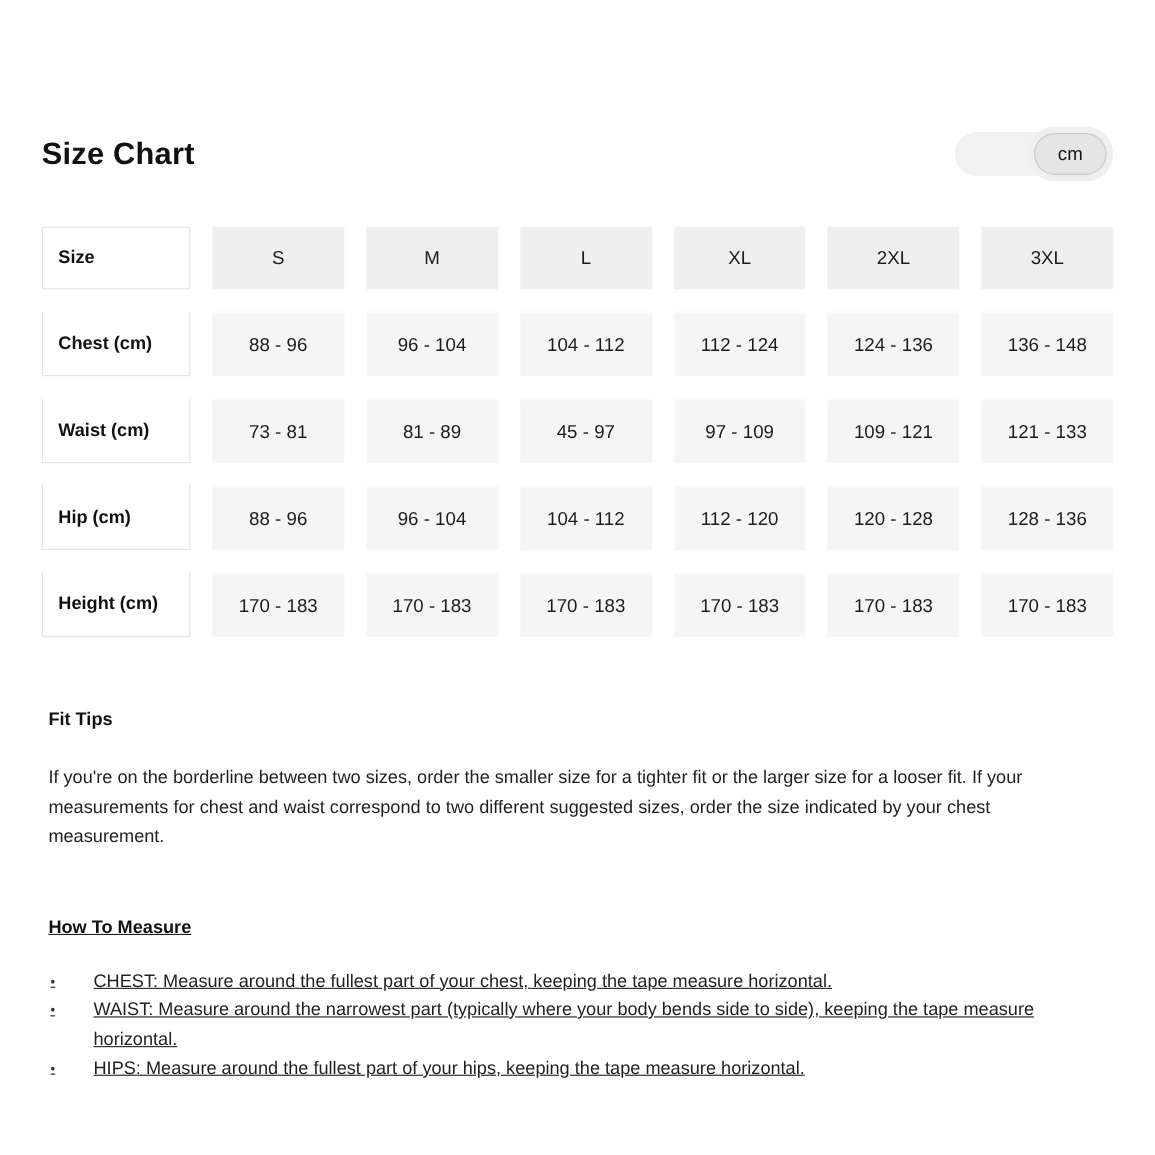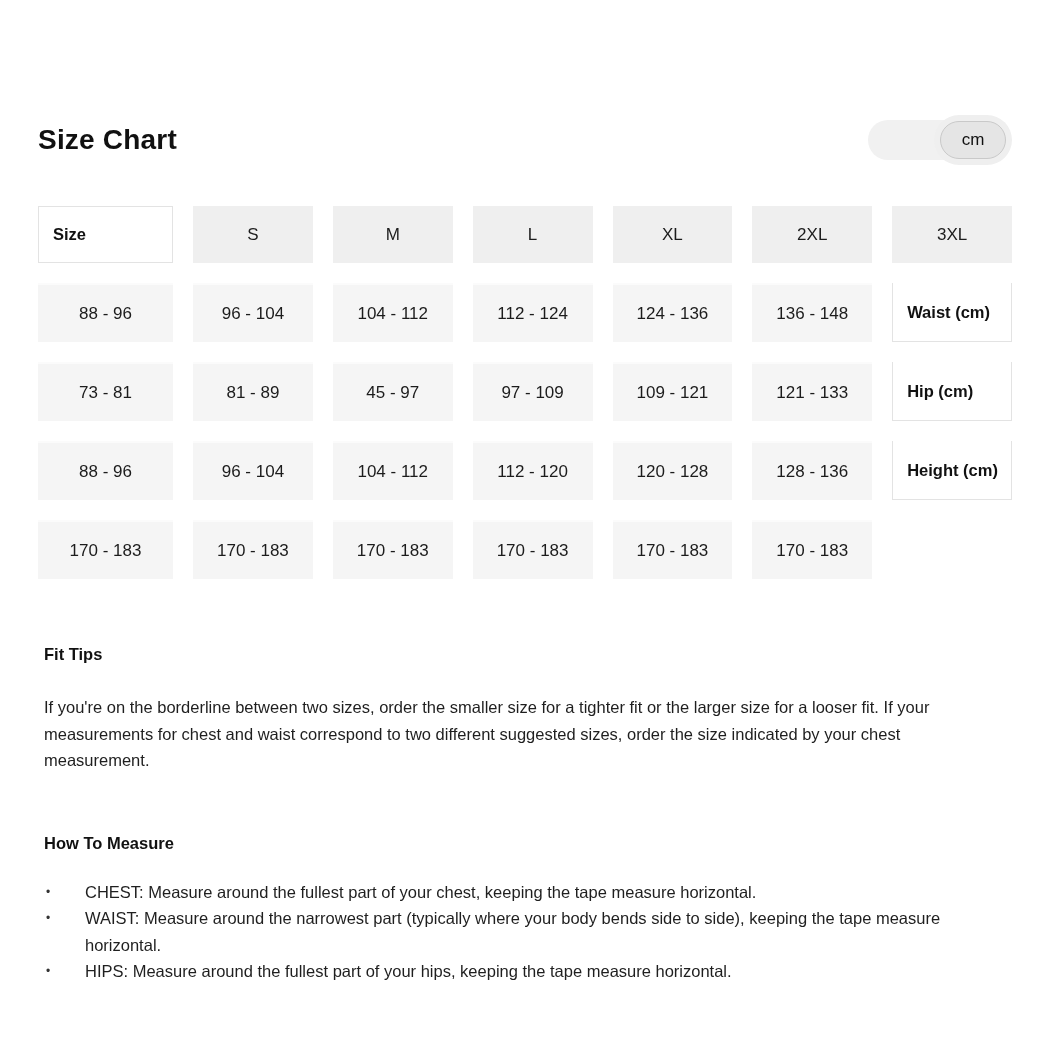--- a/index.html
+++ b/index.html
@@ -61,21 +61,21 @@
     background:#ffffff;border:1px solid var(--label-border);
     justify-content:flex-start;padding-left:14px;
     font-weight:600;color:var(--text-primary);font-size:16.5px;
   }
   .row-label-cell{border-top:0;}
   .col-header-cell{background:var(--table-header-bg);}
   .data-cell{background:var(--table-cell-bg);border-top:2px solid var(--table-separator);}
 
   
   .section-fit-tips{margin:66px 38px 0 38px;}
-  .section-measure{margin:60px 38px 0 38px;}
+  .section-measure{margin:60px 38px 0 38px;text-decoration:underline;}
   .section-heading{
     font-size:16.5px;font-weight:600;color:var(--text-primary);
     margin-left:6px;
   }
   .body-paragraph{
     margin:30px 0 0 6px;width:960px;
     font-size:16.5px;line-height:26.5px;color:var(--text-body);
   }
   .bullet-list{margin:26px 0 0 6px;width:960px;}
   .bullet-item{display:flex;align-items:flex-start;font-size:16.5px;line-height:26.5px;}
@@ -100,20 +100,21 @@
   <div class="size-table">
 
     <div class="tcell corner-cell">Size</div>
     <div class="tcell col-header-cell">S</div>
     <div class="tcell col-header-cell">M</div>
     <div class="tcell col-header-cell">L</div>
     <div class="tcell col-header-cell">XL</div>
     <div class="tcell col-header-cell">2XL</div>
     <div class="tcell col-header-cell">3XL</div>
 
+    <div class="tcell row-label-cell">Chest (cm)</div>
     <div class="tcell data-cell">88 - 96</div>
     <div class="tcell data-cell">96 - 104</div>
     <div class="tcell data-cell">104 - 112</div>
     <div class="tcell data-cell">112 - 124</div>
     <div class="tcell data-cell">124 - 136</div>
     <div class="tcell data-cell">136 - 148</div>
 
     <div class="tcell row-label-cell">Waist (cm)</div>
     <div class="tcell data-cell">73 - 81</div>
     <div class="tcell data-cell">81 - 89</div>

